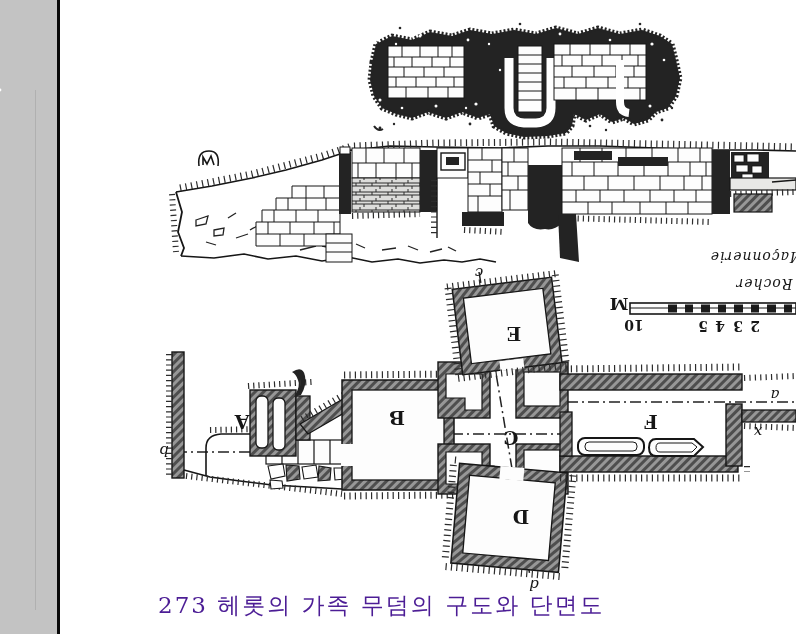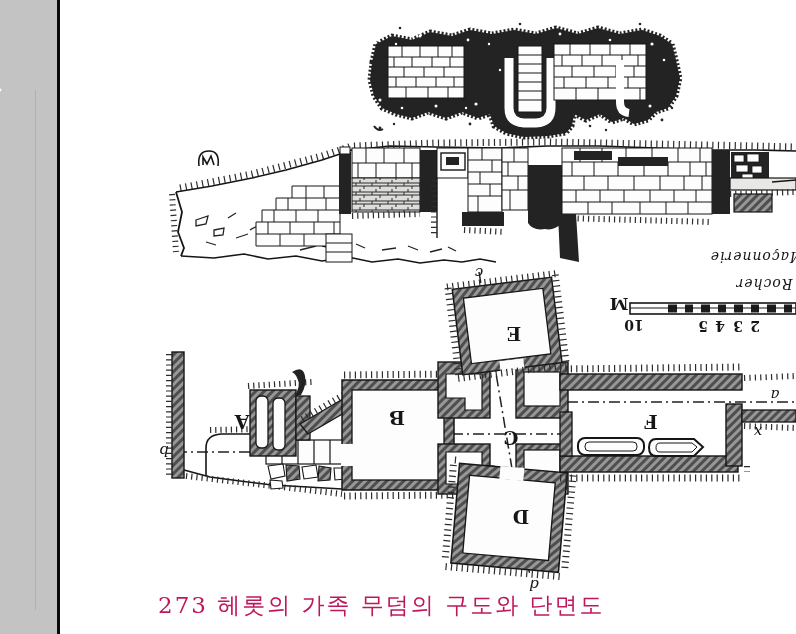--- a/index.html
+++ b/index.html
@@ -15,21 +15,21 @@
     position:absolute;color:#161616;white-space:nowrap;
     transform:translate(-50%,-50%);line-height:1;
   }
   .flip{transform:translate(-50%,-50%) rotate(180deg);}
   .room{font-size:19px;font-weight:bold;font-family:"DejaVu Serif","Liberation Serif",serif;}
   .marker{font-size:15px;font-style:italic;font-family:"DejaVu Serif","Liberation Serif",serif;}
   .note{font-size:14px;font-style:italic;letter-spacing:1px;font-family:"DejaVu Serif","Liberation Serif",serif;}
   .scalenum{font-size:14px;font-weight:bold;font-family:"DejaVu Serif","Liberation Serif",serif;}
   .scaleunit{font-size:17px;font-weight:bold;}
   .caption{
-    position:absolute;left:158px;top:590px;font-size:23px;color:#be185d;
+    position:absolute;left:158px;top:590px;font-size:23px;color:#4c1d95;
     letter-spacing:2px;font-family:"DejaVu Serif","Liberation Serif",serif;
   }
 </style>
 </head>
 <body>
 
 <div class="page">
   <div class="gutter"></div>
   <div class="gutter-scratch"></div>
   <div class="gutter-line"></div>

